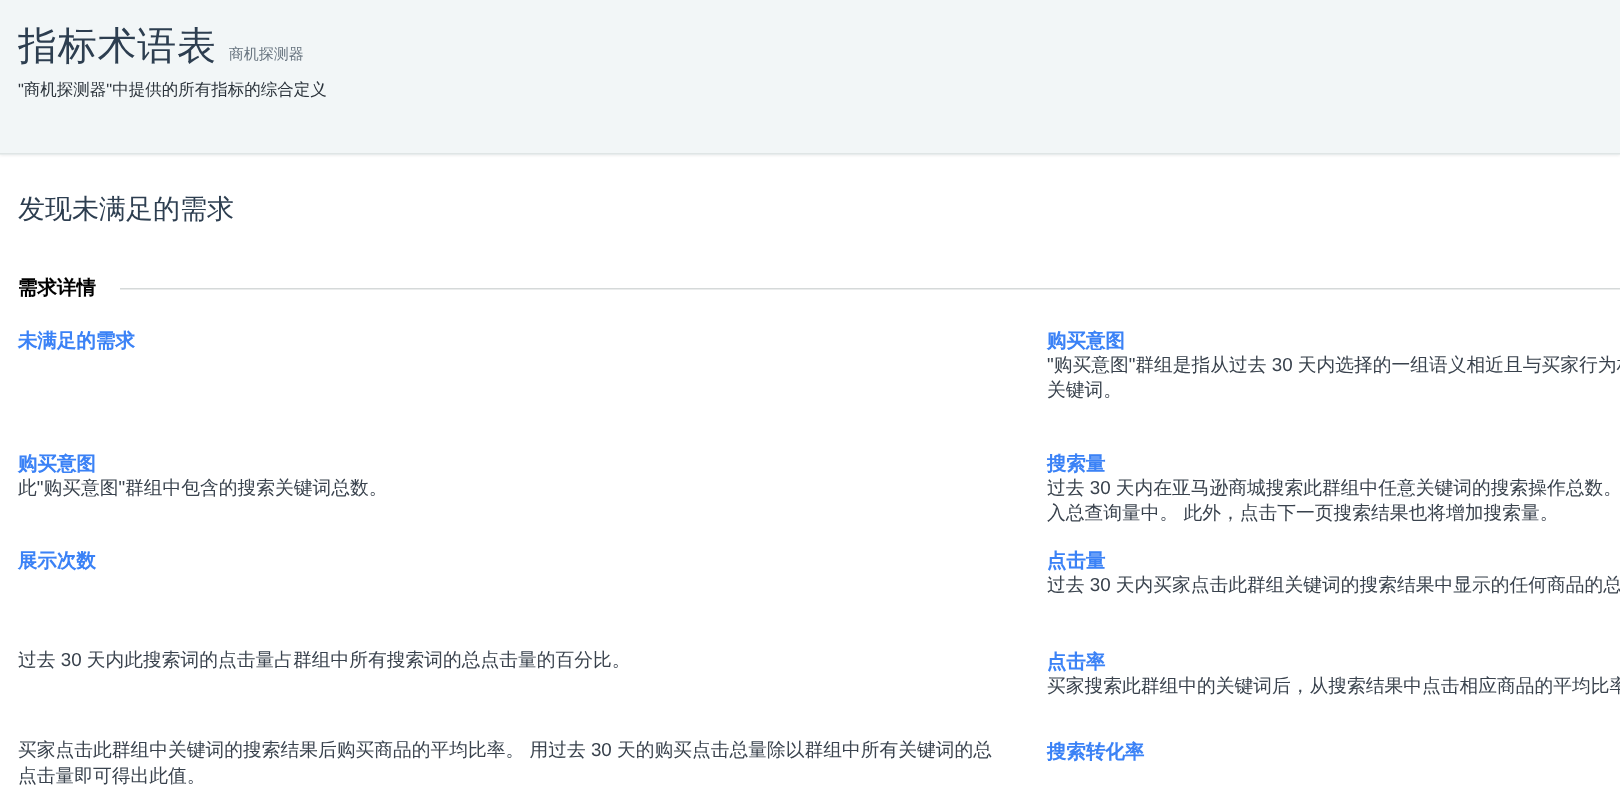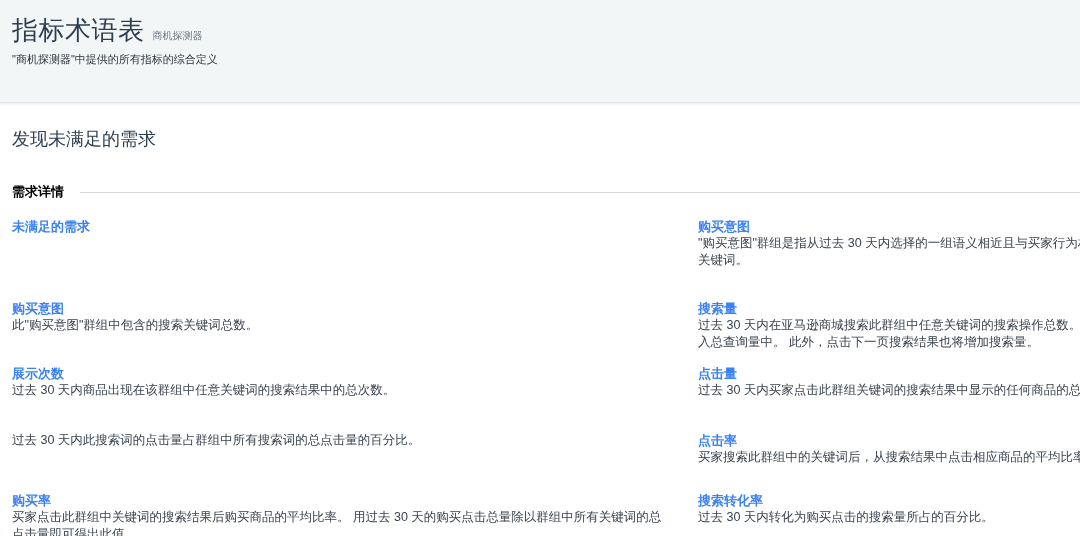--- a/index.html
+++ b/index.html
@@ -104,38 +104,35 @@
       <p class="term-def">此"购买意图"群组中包含的搜索关键词总数。</p>
     </div>
     <div class="term-block">
       <h3 class="term-title">搜索量</h3>
       <div class="term-def-line">过去 30 天内在亚马逊商城搜索此群组中任意关键词的搜索操作总数。 如果同一买家</div>
       <div class="term-def-line">入总查询量中。 此外，点击下一页搜索结果也将增加搜索量。</div>
     </div>
 
     <div class="term-block">
       <h3 class="term-title">展示次数</h3>
-      <p class="term-def">过去 30 天内商品出现在该群组中任意关键词的搜索结果中的总次数。</p>
     </div>
     <div class="term-block">
       <h3 class="term-title">点击量</h3>
       <div class="term-def-line">过去 30 天内买家点击此群组关键词的搜索结果中显示的任何商品的总次数。</div>
     </div>
 
     <div class="term-block">
       <p class="term-def">过去 30 天内此搜索词的点击量占群组中所有搜索词的总点击量的百分比。</p>
     </div>
     <div class="term-block">
       <h3 class="term-title">点击率</h3>
       <div class="term-def-line">买家搜索此群组中的关键词后，从搜索结果中点击相应商品的平均比率。 用过去 30</div>
     </div>
 
     <div class="term-block">
-      <h3 class="term-title">购买率</h3>
       <p class="term-def">买家点击此群组中关键词的搜索结果后购买商品的平均比率。 用过去 30 天的购买点击总量除以群组中所有关键词的总点击量即可得出此值。</p>
     </div>
     <div class="term-block">
       <h3 class="term-title">搜索转化率</h3>
-      <div class="term-def-line">过去 30 天内转化为购买点击的搜索量所占的百分比。</div>
     </div>
 
   </div>
 </main>
 
 </body></html>

